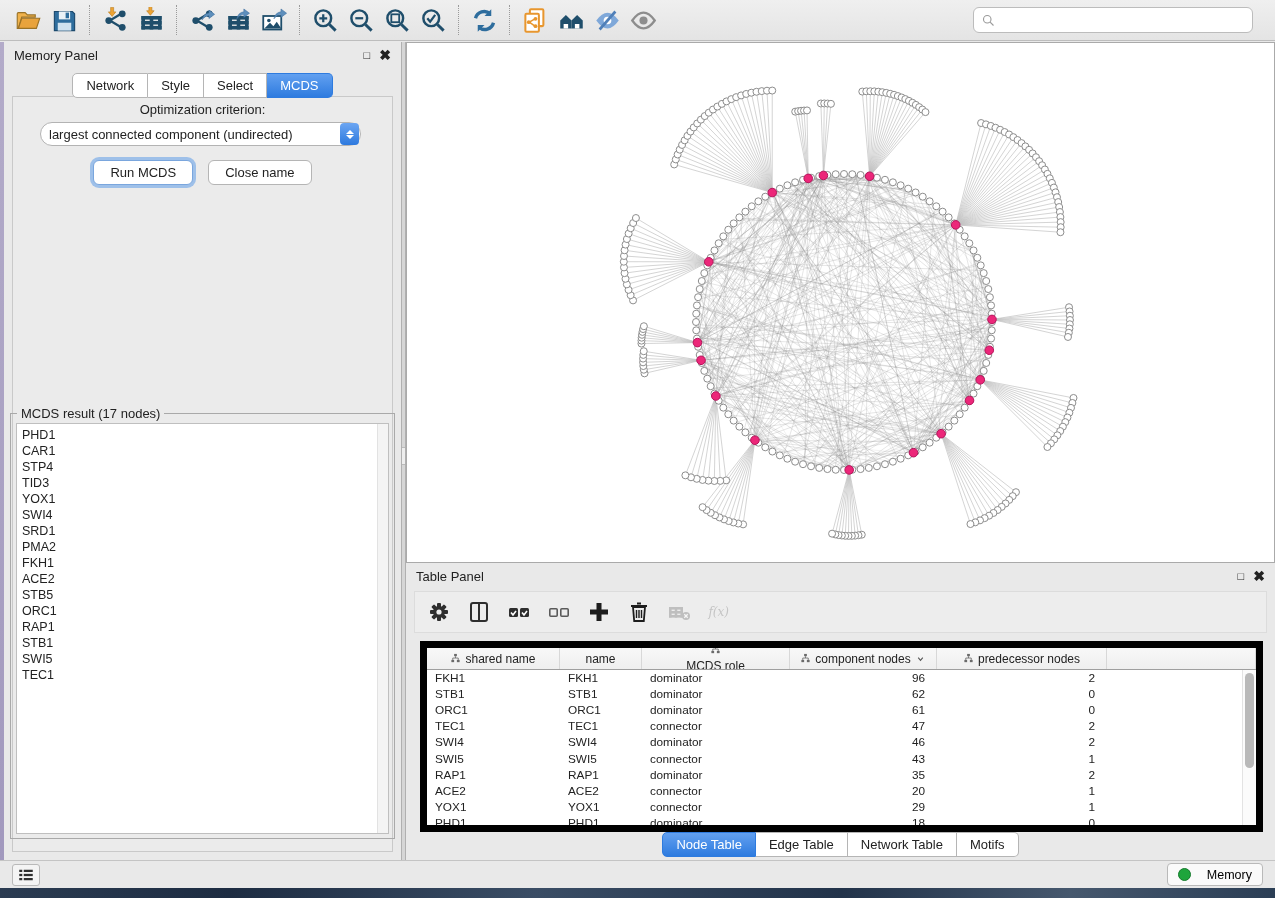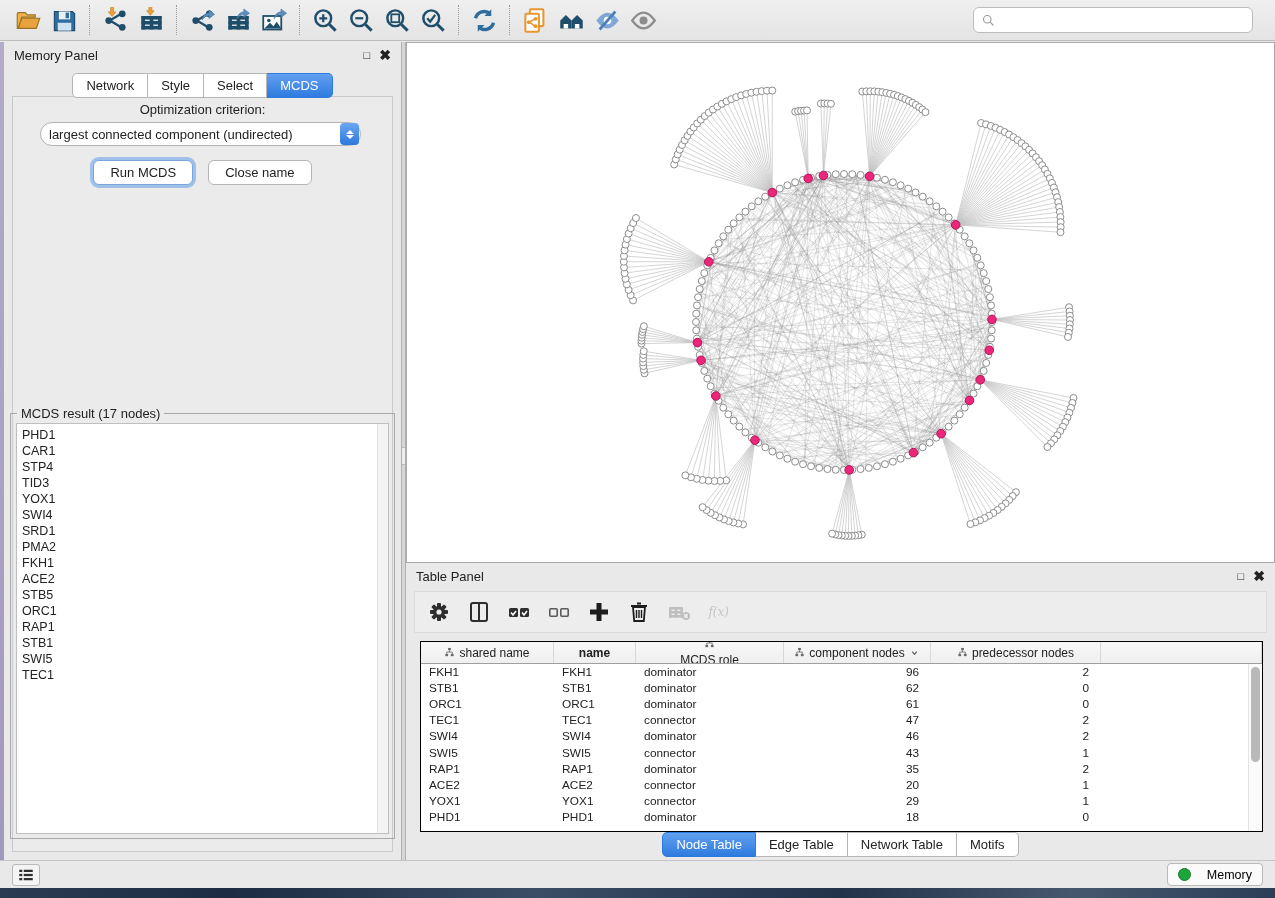--- a/index.html
+++ b/index.html
@@ -60,21 +60,21 @@
   .light{width:13px;height:13px;border-radius:50%;}
   .nv-canvas{position:absolute;left:0;right:0;top:23px;bottom:0;background:#fff;overflow:hidden;}
   .nv-canvas svg{display:block;}
   
   .table-panel{position:absolute;left:406px;top:563px;right:0;bottom:38px;background:#e9e9e9;}
   .tp-toolbar{position:absolute;left:8px;right:8px;top:28px;height:42px;background:#ededed;border:1px solid #dcdcdc;
     display:flex;align-items:center;gap:9px;padding-left:8px;box-sizing:border-box;}
   .tp-toolbar .tbtn{width:31px;height:31px;}
   .tp-toolbar .tbtn svg{width:24px;height:24px;}
   .tbtn.disabled{opacity:.55;}
-  .ntable{position:absolute;left:14px;right:12px;top:78px;bottom:28px;background:#fff;border:1px solid #000000;overflow:hidden;}
+  .ntable{position:absolute;left:14px;right:12px;top:78px;bottom:28px;background:#fff;border:7px solid #000000;overflow:hidden;}
   .thead{display:flex;height:21px;border-bottom:1px solid #9f9f9f;}
   .th{display:flex;align-items:center;justify-content:center;gap:4px;font-size:12px;background:linear-gradient(#f8f8f8,#efefef);
     border-right:1px solid #d8d8d8;box-sizing:border-box;white-space:nowrap;overflow:hidden;}
   .th svg{flex:none;}
   .trow{display:flex;height:16.1px;font-size:11.8px;align-items:center;}
   .td{box-sizing:border-box;white-space:nowrap;overflow:hidden;}
   .td.left{padding-left:8px;text-align:left;}
   .td.right{padding-right:12px;text-align:right;}
   .tscroll{position:absolute;right:0;top:22px;bottom:0;width:13px;background:#fbfbfb;border-left:1px solid #e3e3e3;}
   .tscroll .thumb{position:absolute;left:2px;right:2px;top:3px;height:95px;background:#b9b9b9;border-radius:6px;}
@@ -1414,21 +1414,21 @@
         </button>
       </div>
     <div class="ntable">
       <div class="thead" id="thead">
           <div class="th" style="width: 133px;">
             <svg width="11" height="11">
               <use href="#sym-attr-tree-icon"></use>
             </svg>
             <span>shared name</span>
           </div>
-          <div class="th" style="width: 82px; font-weight: bold;">
+          <div class="th" style="width: 82px;">
             <span>name</span>
           </div>
           <div class="th" style="width: 148px; flex-direction: column;">
             <svg width="11" height="11">
               <use href="#sym-attr-tree-icon"></use>
             </svg>
             <span>MCDS role</span>
           </div>
           <div class="th" style="width: 147px;">
             <svg width="11" height="11">

